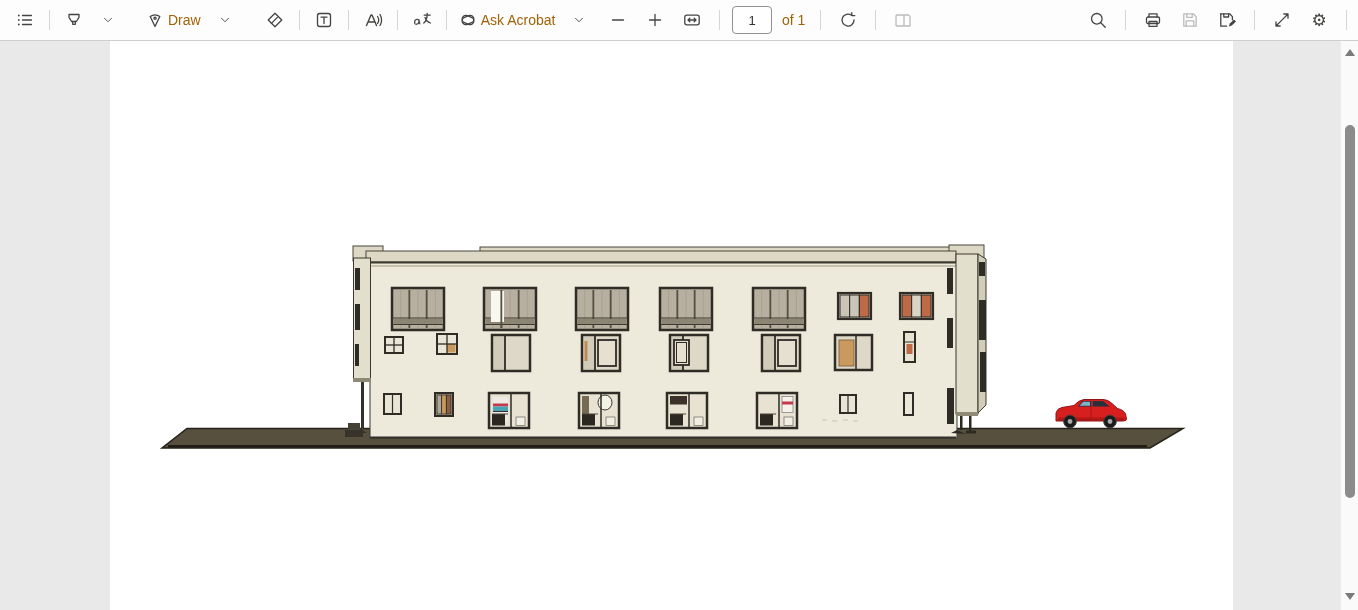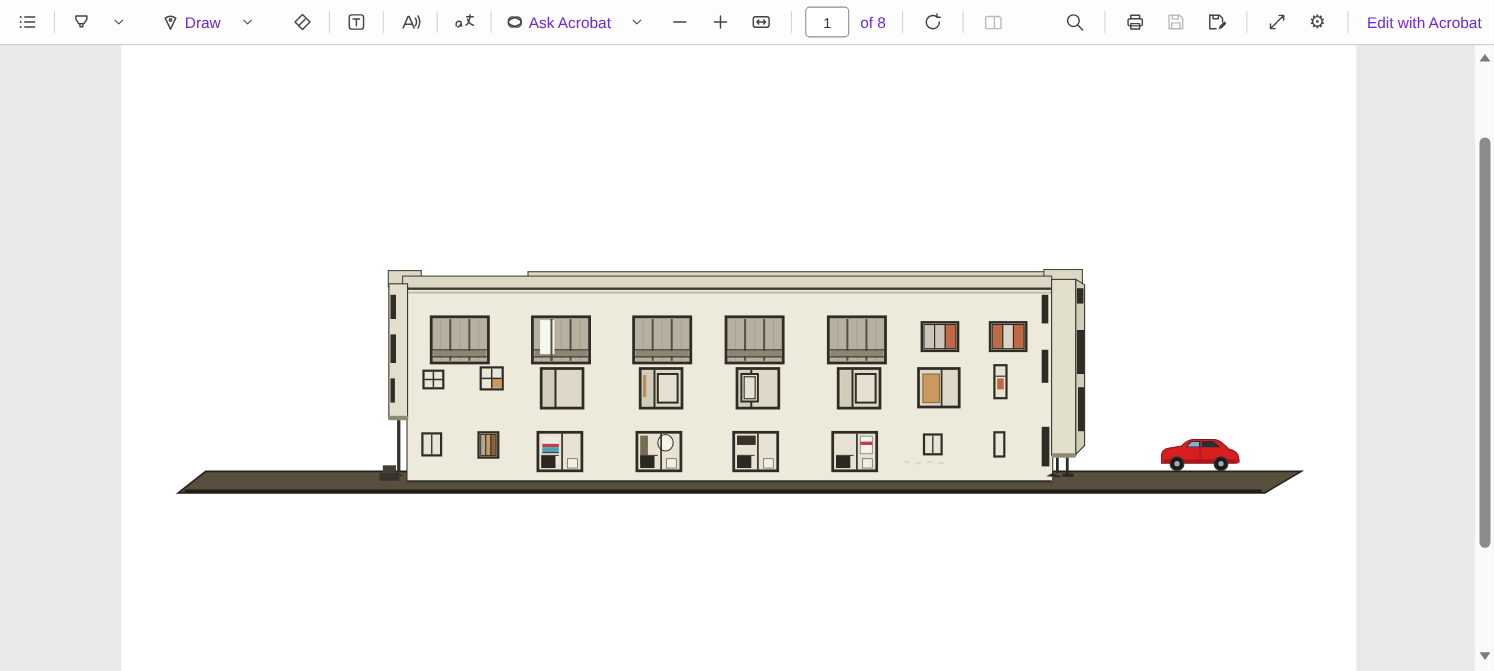--- a/index.html
+++ b/index.html
@@ -20,21 +20,21 @@
   .tb-btn{
     display:flex;align-items:center;justify-content:center;
     height:30px;min-width:26px;padding:0 2px;border-radius:4px;color:#454442;
   }
   svg.ic{width:20px;height:20px;stroke:#454442;fill:none;stroke-width:1.3;
     stroke-linecap:round;stroke-linejoin:round;display:block;}
   .disabled svg.ic{stroke:#bdbcbb;}
   .disabled{pointer-events:none;}
   .divider{width:1px;height:20px;background:#d6d5d4;margin:0 5px;flex:none;}
   .sp{width:12px;flex:none;}
-  .tb-label{font-size:14px;color:#6d28d9;white-space:nowrap;padding:0 3px;}
+  .tb-label{font-size:14px;color:#a16207;white-space:nowrap;padding:0 3px;}
   .chev svg.ic{width:14px;height:14px;}
   .page-input{
     width:34px;height:24px;border:1px solid #919191;border-radius:4px;
     text-align:center;font-size:13px;color:#333;background:#fff;outline:none;
     font-family:"Liberation Sans",sans-serif;
   }
   .gear-glyph{font-family:"DejaVu Sans",sans-serif;font-size:17px;color:#454442;line-height:1;}
   
   .content{position:absolute;top:41px;left:0;width:1341px;height:569px;background:#e9e9e9;}
   .page{position:absolute;top:41px;left:110px;width:1123px;height:569px;background:#ffffff;}
@@ -143,21 +143,21 @@
         </svg>
     </div>
     <div class="tb-btn">
       <svg class="ic" viewBox="0 0 20 20">
         <rect x="2.8" y="5.2" width="14.4" height="9.6" rx="2"></rect>
         <path d="M6 10h8M6 10l1.8-1.8M6 10l1.8 1.8M14 10l-1.8-1.8M14 10l-1.8 1.8"></path>
       </svg>
     </div>
     <div class="divider"></div>
     <input class="page-input" value="1" style="">
-    <span class="tb-label">of 8</span>
+    <span class="tb-label">of 1</span>
     <div class="divider"></div>
     <div class="tb-btn">
       <svg class="ic" viewBox="0 0 20 20">
         <path d="M13.6 5.3A6 6 0 1 0 16 10"></path>
         <path d="M13.8 2.6v3h3"></path>
       </svg>
     </div>
     <div class="divider"></div>
     <div class="tb-btn disabled">
       <svg class="ic" viewBox="0 0 20 20">
@@ -199,23 +199,20 @@
     <div class="divider"></div>
     <div class="tb-btn">
       <svg class="ic" viewBox="0 0 20 20">
         <path d="M11.8 4h4.2v4.2M16 4l-5.6 5.6M8.2 16H4v-4.2M4 16l5.6-5.6"></path>
       </svg>
     </div>
     <div class="tb-btn">
       <span class="gear-glyph">⚙</span>
     </div>
     <div class="divider"></div>
-    <div class="tb-btn">
-      <span class="tb-label">Edit with Acrobat</span>
-    </div>
   </div>
 </div>
 
 <div class="content"></div>
 <div class="page"></div>
 
 <svg id="drawing" viewBox="0 41 1341 569">
 
   <g>
     <polygon points="187,428.5 1183,428.5 1150,448 162,448" style="fill:var(--ground)" stroke="#26221a" stroke-width="1.5"></polygon>

